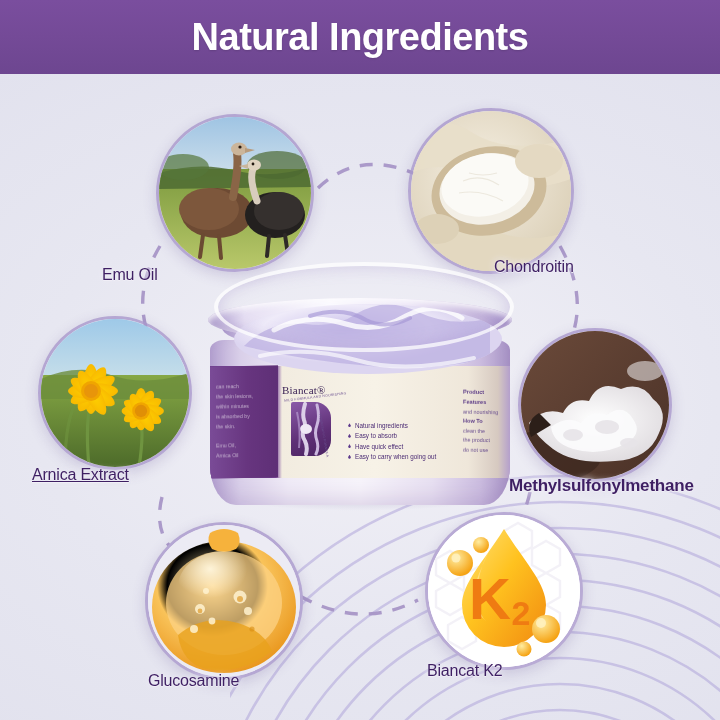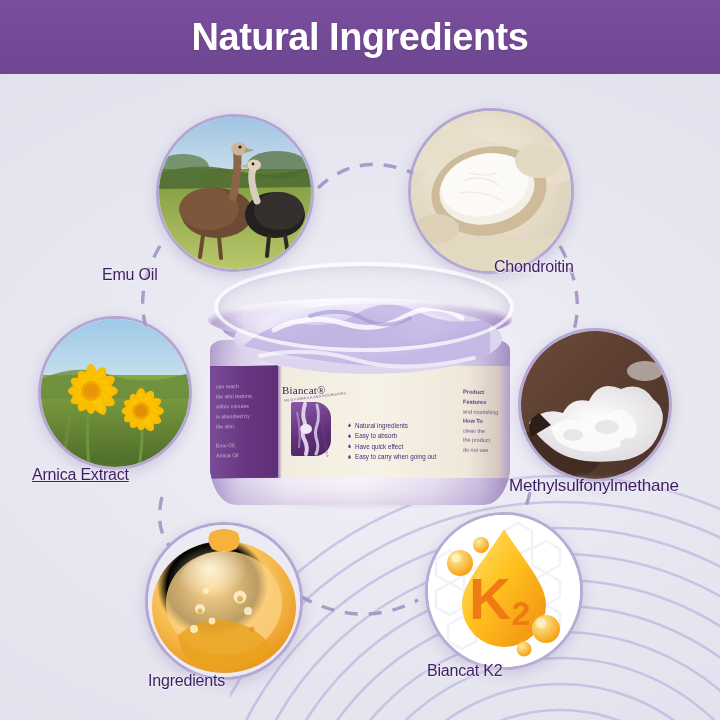--- a/index.html
+++ b/index.html
@@ -138,21 +138,21 @@
   .ing-circle{
     position:absolute;border-radius:50%;overflow:hidden;
     border:3px solid rgba(168,150,202,.8);
     box-shadow:0 4px 14px rgba(90,70,140,.20);
   }
   .ing-label{
     position:absolute;white-space:nowrap;color:#3e1f63;
     font-size:16px;font-weight:500;letter-spacing:-.2px;
     text-shadow:0 0 6px #eceaf4, 0 0 10px #eceaf4, 0 1px 0 #f3f1f8;
   }
-  .ing-label.small{font-size:17px;}
+  .ing-label.small{font-size:17px;font-weight:bold;}
 
   
   .ph{position:absolute;left:0;top:0;width:100%;height:100%;}
   .ph svg{width:100%;height:100%;display:block;}
 </style>
 </head>
 <body>
 
 <div id="stage">
 
@@ -378,21 +378,21 @@
               <circle cx="58" cy="66" r="3"></circle>
         </g>
         <g fill="#d98d12" opacity=".6">
           <circle cx="92" cy="74" r="3"></circle>
               <circle cx="52" cy="86" r="2.4"></circle>
               <circle cx="104" cy="104" r="2.6"></circle>
         </g>
       </svg>
         </div>
     </div>
-    <div class="ing-label" style="left:3px;top:150px;">Ingredients</div>
+    <div class="ing-label" style="left:3px;top:150px;">Glucosamine</div>
   </div>
 
   <div class="ing" style="left:425px;top:512px;">
     <div class="ing-circle" style="left:0;top:0;width:152px;height:152px;background:#ffffff;">
       <div class="ph">
           <svg viewBox="0 0 152 152" preserveAspectRatio="none">
         <defs>
           <linearGradient id="dropK" x1="0" y1="0" x2="1" y2="1">
             <stop offset="0" stop-color="#ffe27a"></stop>
                 <stop offset="45%" stop-color="#ffc21f"></stop>

